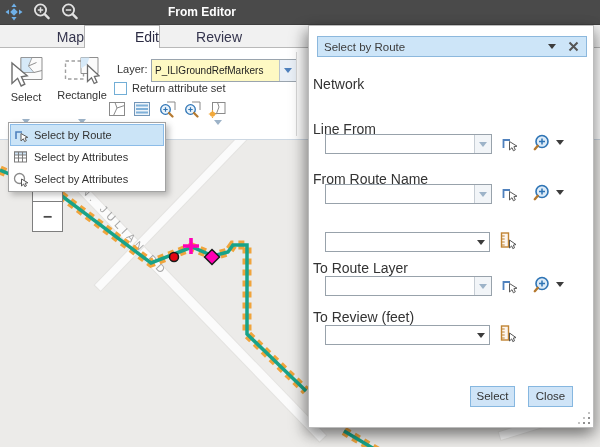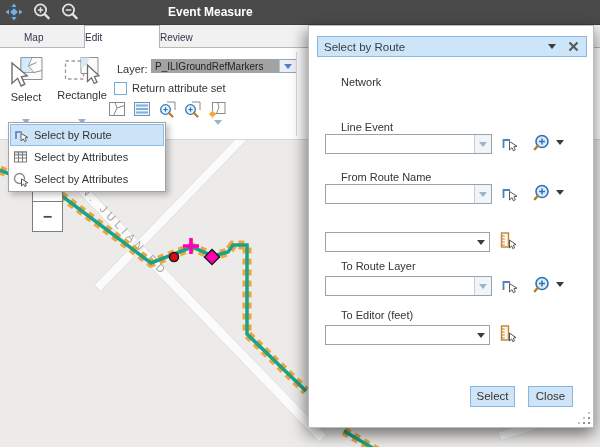--- a/index.html
+++ b/index.html
@@ -7,40 +7,40 @@
   body{position:relative;font-family:"Liberation Sans",sans-serif;background:#ecebe9;-webkit-font-smoothing:antialiased}
 
   
   .header{position:absolute;top:0;left:0;width:600px;height:25px;background:#4a4a4a;border-bottom:1px solid #3e3e3e;display:flex;align-items:center}
   .hicon{width:22px;height:22px;margin-left:6px;display:flex;align-items:center;justify-content:center;cursor:pointer}
   .hicon:first-child{margin-left:3px}
   .htitle{position:absolute;left:168px;top:0;line-height:25px;color:#fff;font-size:12px;font-weight:bold}
 
   
   .tabbar{position:absolute;top:25px;left:0;width:600px;height:23px;background:#f1f1f1;border-bottom:1px solid #b9b9b9}
-  .tab{position:absolute;top:2px;height:21px;text-align:left;font-size:10px;color:#35354e;line-height:21px;cursor:pointer}
+  .tab{position:absolute;top:2px;height:21px;text-align:right;font-size:14px;color:#35354e;line-height:21px;cursor:pointer}
   .tab.active{top:0;height:23px;background:#fff;border:1px solid #b3b3b3;border-bottom:none;z-index:6;line-height:23px;color:#2c2c44}
   .tab-map{left:24px;width:60px}
   .tab-edit{left:84px;width:76px}
   .tab-review{left:160px;width:82px}
 
   
   .ribbon{position:absolute;top:48px;left:0;width:600px;height:92px;background:#fff;border-bottom:1px solid #ccd7e2}
   .bigbtn{position:absolute;top:6px;width:52px;height:76px;cursor:pointer}
   .bigbtn .icn{display:block;margin:2px auto 0}
   .bigbtn .lbl{display:block;text-align:center;font-size:11px;color:#333;margin-top:2px}
   .bigbtn .tri{position:absolute;left:50%;margin-left:-4px;bottom:6px}
   .bb-select{left:0}
   .bb-rect{left:56px}
   .tri{width:0;height:0;border-left:4px solid transparent;border-right:4px solid transparent;border-top:5px solid #4f7296;display:inline-block}
   .tri.gray{border-top-color:#9db3c8}
   .tri.dark{border-top-color:#3c3c3c}
   .tri.blue{border-top-color:#4f81bd}
   .layer-label{position:absolute;left:117px;top:15px;font-size:11px;color:#333}
-  .layer-combo{position:absolute;left:151px;top:11px;width:146px;height:14px;border:1px solid #9aa4ae;background:#a3a3a3;display:flex}
+  .layer-combo{position:absolute;left:151px;top:11px;width:146px;height:23px;border:1px solid #9aa4ae;background:#fef9c3;display:flex}
   .layer-combo input{flex:1;min-width:0;border:none;outline:none;background:transparent;font-family:"Liberation Sans",sans-serif;font-size:10px;padding:0 3px;color:#222}
   .layer-combo .arrow-btn{width:17px;border-left:1px solid #b9c4ce;background:#e9eff6;display:flex;align-items:center;justify-content:center;cursor:pointer}
   .cb{position:absolute;left:114px;top:34px;width:13px;height:13px;border:1px solid #72aed6;background:#fff;cursor:pointer}
   .cb-label{position:absolute;left:132px;top:34px;font-size:11px;color:#333}
   .smallicons{position:absolute;left:108px;top:52px;display:flex;gap:7px}
   .sic{width:18px;height:18px;cursor:pointer}
   .sic-caret{position:absolute;left:214px;top:72px}
   .group-label{position:absolute;left:112px;top:75px;width:62px;text-align:center;font-size:10px;color:#777}
   .ribbon-sep{position:absolute;left:296px;top:4px;width:1px;height:84px;background:#d9d9d9}
 
@@ -62,21 +62,21 @@
   .zbtn{width:100%;height:30px;text-align:center;font-size:16px;font-weight:bold;color:#4a4a4a;line-height:29px;cursor:pointer}
   .zbtn.zin{border-bottom:1px solid #7e7e7e;height:30px}
 
   
   .dialog{position:absolute;left:308px;top:25px;width:286px;height:403px;background:#fff;border:1px solid #bcbcbc;z-index:10;
           box-shadow:-4px 6px 14px rgba(0,0,0,.35),4px 6px 14px rgba(0,0,0,.25)}
   .dtitle{position:absolute;left:8px;right:6px;top:10px;height:21px;background:#cde5f8;border:1px solid #8cb8dd;display:flex;align-items:center}
   .dtitle .txt{flex:1;font-size:11.5px;color:#3c3c3c;padding-left:6px}
   .dtitle .tri{margin-right:10px;cursor:pointer}
   .dclose{width:14px;height:14px;margin-right:6px;cursor:pointer;display:flex;align-items:center;justify-content:center}
-  .flabel{position:absolute;left:32px;font-size:11px;color:#333}
+  .flabel{position:absolute;left:4px;font-size:14px;color:#333}
   .combo{position:absolute;left:16px;height:20px;border:1px solid #98a2ab;background:#fff;display:flex}
   .combo input{flex:1;min-width:0;border:none;outline:none;background:transparent;font-family:"Liberation Sans",sans-serif;font-size:11px;padding:0 4px;color:#222}
   .combo .arrow-btn{width:17px;border-left:1px solid #c6cdd4;background:#f2f5f8;display:flex;align-items:center;justify-content:center;cursor:pointer}
   .combo.measure .arrow-btn{border-left:none;background:transparent}
   .pick{position:absolute;cursor:pointer}
   .dbtn{position:absolute;width:45px;height:21px;top:360px;background:#cfe4f7;border:1px solid #86b7e0;font-size:11.5px;color:#333;text-align:center;line-height:19px;cursor:pointer}
   .grip{position:absolute;right:3px;bottom:3px;width:2px;height:2px;background:#909090;
         box-shadow:-5px 0 #909090,-10px 0 #c4c4c4,0 -5px #909090,-5px -5px #c4c4c4,0 -10px #c4c4c4;cursor:nwse-resize}
 </style>
 </head>
@@ -101,21 +101,21 @@
       <path d="M12.6 12.2 L16.6 16.2" stroke-width="2.4" stroke-linecap="round"></path>
       </svg>
   </span>
   <span class="hicon">
     <svg width="20" height="20" viewBox="0 0 20 20" fill="none" stroke="#e2e2e2">
       <circle cx="8.5" cy="8" r="5.6" stroke-width="1.8"></circle>
       <path d="M5.8 8 h5.4" stroke-width="1.5"></path>
       <path d="M12.6 12.2 L16.6 16.2" stroke-width="2.4" stroke-linecap="round"></path>
       </svg>
   </span>
-  <span class="htitle">Event Measure</span>
+  <span class="htitle">From Editor</span>
 </div>
 
 <div class="tabbar">
   <div class="tab tab-map">Map</div>
   <div class="tab tab-edit active">Edit</div>
   <div class="tab tab-review">Review</div>
 </div>
 
 <div class="ribbon">
 
@@ -241,21 +241,21 @@
     <span class="tri dark"></span>
     <span class="dclose">
       <svg width="11" height="11" viewBox="0 0 11 11">
           <path d="M1.5 1.5 L9.5 9.5 M9.5 1.5 L1.5 9.5" stroke="#555" stroke-width="2"></path>
         </svg>
     </span>
   </div>
 
   <span class="flabel" style="top:50px">Network</span>
 
-  <span class="flabel" style="top:95px">Line Event</span>
+  <span class="flabel" style="top:95px">Line From</span>
   <div class="combo" style="top:108px;width:167px">
     <input style="">
     <span class="arrow-btn">
         <span class="tri gray"></span>
       </span>
   </div>
   <svg class="pick" style="left:191px;top:108px" width="19" height="19" viewBox="0 0 19 19">
     <path d="M3.5 14 V6 H10" fill="none" stroke="#4f81bd" stroke-width="1.8"></path>
     <path d="M9.5 7.5 V16 L12 13.7 L13.4 16.8 L15.3 15.8 L13.9 12.7 L17 12.2 Z" fill="#fff" stroke="#5a5a5a" stroke-width="1"></path>
     </svg>
@@ -307,21 +307,21 @@
     <path d="M3.5 14 V6 H10" fill="none" stroke="#4f81bd" stroke-width="1.8"></path>
     <path d="M9.5 7.5 V16 L12 13.7 L13.4 16.8 L15.3 15.8 L13.9 12.7 L17 12.2 Z" fill="#fff" stroke="#5a5a5a" stroke-width="1"></path>
     </svg>
   <svg class="pick" style="left:223px;top:249px" width="20" height="20" viewBox="0 0 20 20">
     <circle cx="10" cy="8.5" r="6" fill="#ddebf7" stroke="#2e74b5" stroke-width="1.6"></circle>
     <path d="M7 8.5 h6 M10 5.5 v6" stroke="#2e74b5" stroke-width="1.5"></path>
     <path d="M5.8 12.8 L2.8 16.2" stroke="#b5792f" stroke-width="2.4" stroke-linecap="round"></path>
     </svg>
   <span class="tri dark pick" style="left:247px;top:256px"></span>
 
-  <span class="flabel" style="top:283px">To Editor (feet)</span>
+  <span class="flabel" style="top:283px">To Review (feet)</span>
   <div class="combo measure" style="top:299px;width:165px">
     <input style="">
     <span class="arrow-btn">
         <span class="tri dark"></span>
       </span>
   </div>
   <svg class="pick" style="left:189px;top:298px" width="20" height="20" viewBox="0 0 20 20">
     <rect x="3.5" y="2" width="7" height="14" fill="#fdf6ee" stroke="#c08433" stroke-width="1.4"></rect>
     <path d="M3.5 5 h3.2 M3.5 8 h3.2 M3.5 11 h3.2 M3.5 14 h3.2" stroke="#c08433" stroke-width="1"></path>
     <path d="M11.5 9 V17 L13.7 14.9 L14.8 17.6 L16.5 16.8 L15.4 14 L18 13.6 Z" fill="#fff" stroke="#555" stroke-width="1"></path>

